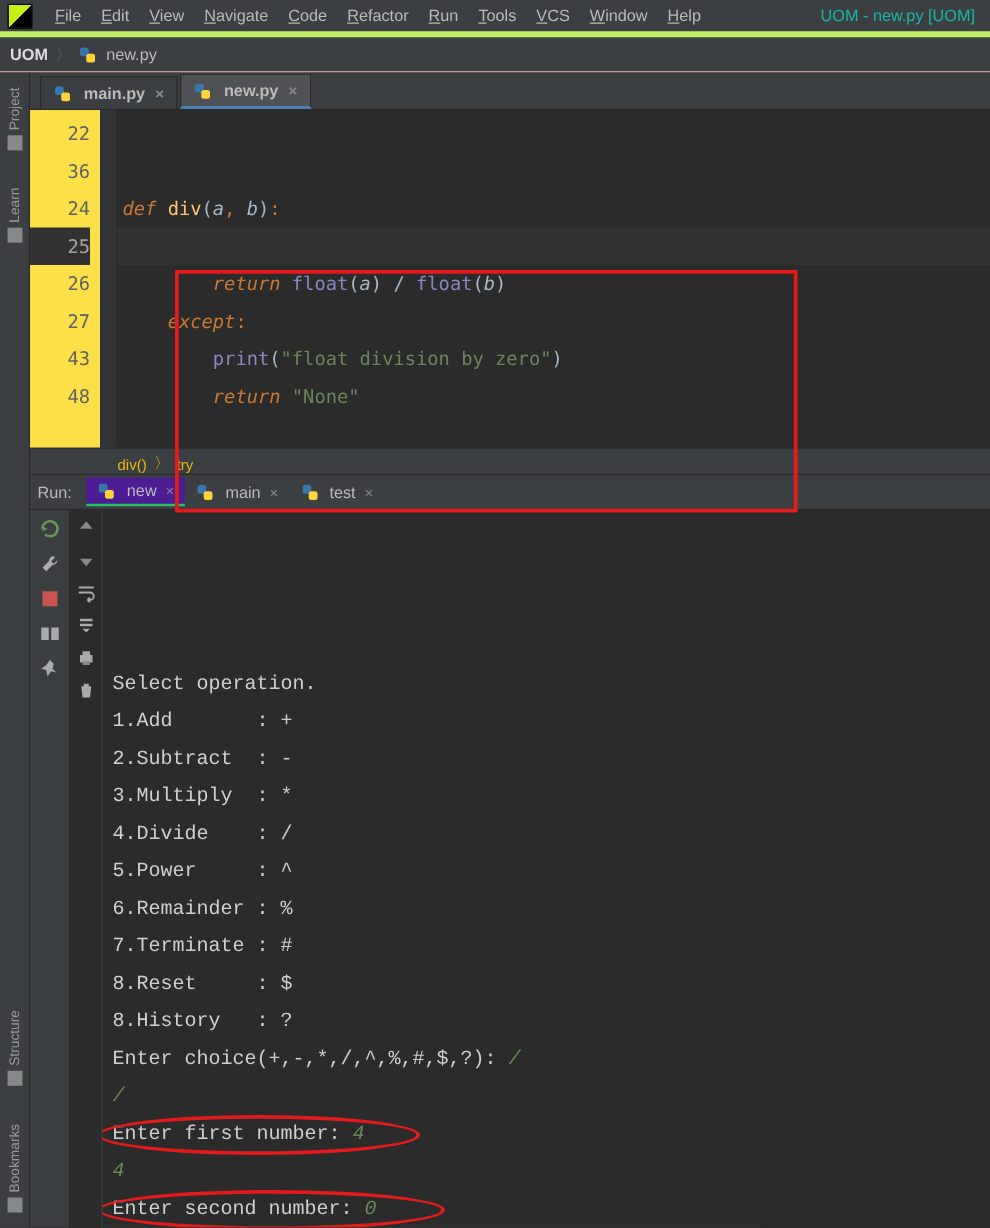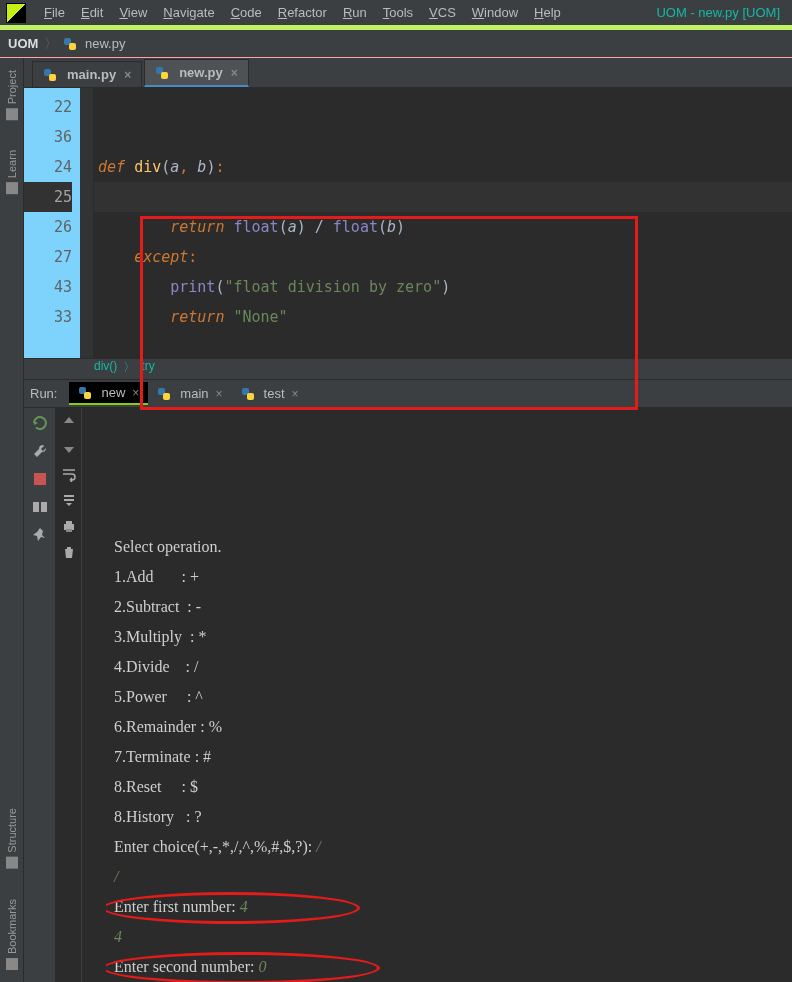--- a/index.html
+++ b/index.html
@@ -125,21 +125,21 @@
   .close-x { color: #888; font-size: 12px; margin-left: 2px; }
   
   .editor-body {
     display: flex;
     background: #2b2b2b;
     height: 270px;
     position: relative;
   }
   .gutter {
     width: 56px;
-    background: #7dd3fc;
+    background: #fde047;
     text-align: right;
     padding: 4px 8px 0 0;
     color: #606366;
     font-family: "Consolas","Menlo",monospace;
     font-size: 15px;
     line-height: 30px;
   }
   .gutter .ln { height: 30px; }
   .gutter .ln.cur { background:#323232; color:#a4a3a3; }
   .fold-strip {
@@ -179,22 +179,22 @@
   .op { color:#a9b7c6; }
   .str { color:#6a8759; }
   .punct { color:#cc7832; }
   
   .code-crumb {
     height: 22px;
     background: #3c3f41;
     border-top: 1px solid #2b2b2b;
     border-bottom: 1px solid #2b2b2b;
     font-size: 12px;
-    color: #14b8a6;
-    display:flex; align-items:flex-start;
+    color: #eab308;
+    display:flex; align-items:flex-end;
     padding-left: 70px;
     gap: 6px;
   }
   
   .run-panel {
     flex: 1;
     display: flex;
     flex-direction: column;
     min-height: 0;
   }
@@ -206,22 +206,22 @@
     padding: 0 6px;
     gap: 4px;
   }
   .run-header .lbl { color:#bbb; margin-right: 8px;}
   .run-tab {
     display:flex; align-items:center; gap:5px;
     padding: 3px 9px;
     color:#bbb;
   }
   .run-tab.active {
-    background:#000000;
-    border-bottom: 2px solid #84cc16;
+    background:#4c1d95;
+    border-bottom: 2px solid #22c55e;
   }
   .run-body {
     flex:1;
     display:flex;
     background:#2b2b2b;
     min-height:0;
     position: relative;
   }
   .run-left {
     width: 32px;
@@ -240,28 +240,27 @@
     background:#2b2b2b;
     border-right:1px solid #3c3f41;
     display:flex; flex-direction:column; align-items:center;
     padding: 6px 0;
     gap:10px;
   }
   .run-mid .micn { width:16px; height:16px; color:#aaa; }
   .console {
     flex:1;
     padding: 4px 0 0 8px;
-    font-family: Liberation Serif, serif;
+    font-family: Liberation Mono, monospace;
     font-size: 16px;
     line-height: 30px;
     color:#cfcfcf;
     white-space: pre;
     position: relative;
     overflow: hidden;
-    margin-left: 24px;
   }
   .console .inp { color:#6a8759; font-style: italic;}
   
   .ellipse {
     position:absolute;
     border: 3px solid #e31b1b;
     border-radius: 50%;
     pointer-events:none;
     z-index: 50;
   }
@@ -329,21 +328,21 @@
 
       <div class="editor-body">
         <div class="gutter" id="gutter">
             <div class="ln">22</div>
             <div class="ln">36</div>
             <div class="ln">24</div>
             <div class="ln cur">25</div>
             <div class="ln">26</div>
             <div class="ln">27</div>
             <div class="ln">43</div>
-            <div class="ln">33</div>
+            <div class="ln">48</div>
           </div>
         <div class="fold-strip"></div>
         <div class="code" id="code">
           <div class="cur-line-bg"></div>
         <pre></pre>
             <pre></pre>
             <pre><span class="kw">def </span><span class="fn">div</span><span class="op">(</span><span class="par">a</span><span class="punct">, </span><span class="par">b</span><span class="op">)</span><span class="punct">:</span></pre>
             <pre><span class="op">    </span><span class="kw">try</span><span class="punct">:</span></pre>
             <pre><span class="op">        </span><span class="kw">return </span><span class="bi">float</span><span class="op">(</span><span class="par">a</span><span class="op">) </span><span class="op">/</span><span class="op"> </span><span class="bi">float</span><span class="op">(</span><span class="par">b</span><span class="op">)</span></pre>
             <pre><span class="op">    </span><span class="kw">except</span><span class="punct">:</span></pre>

